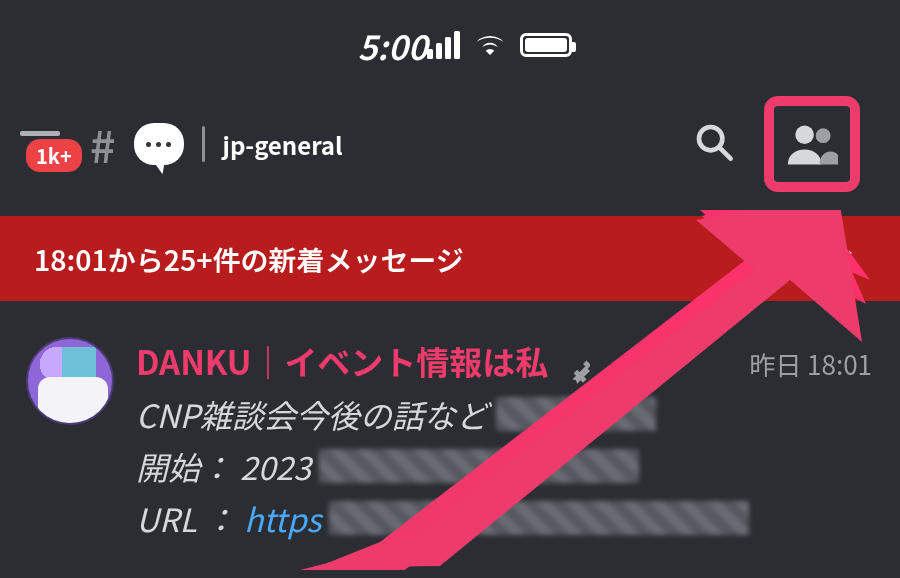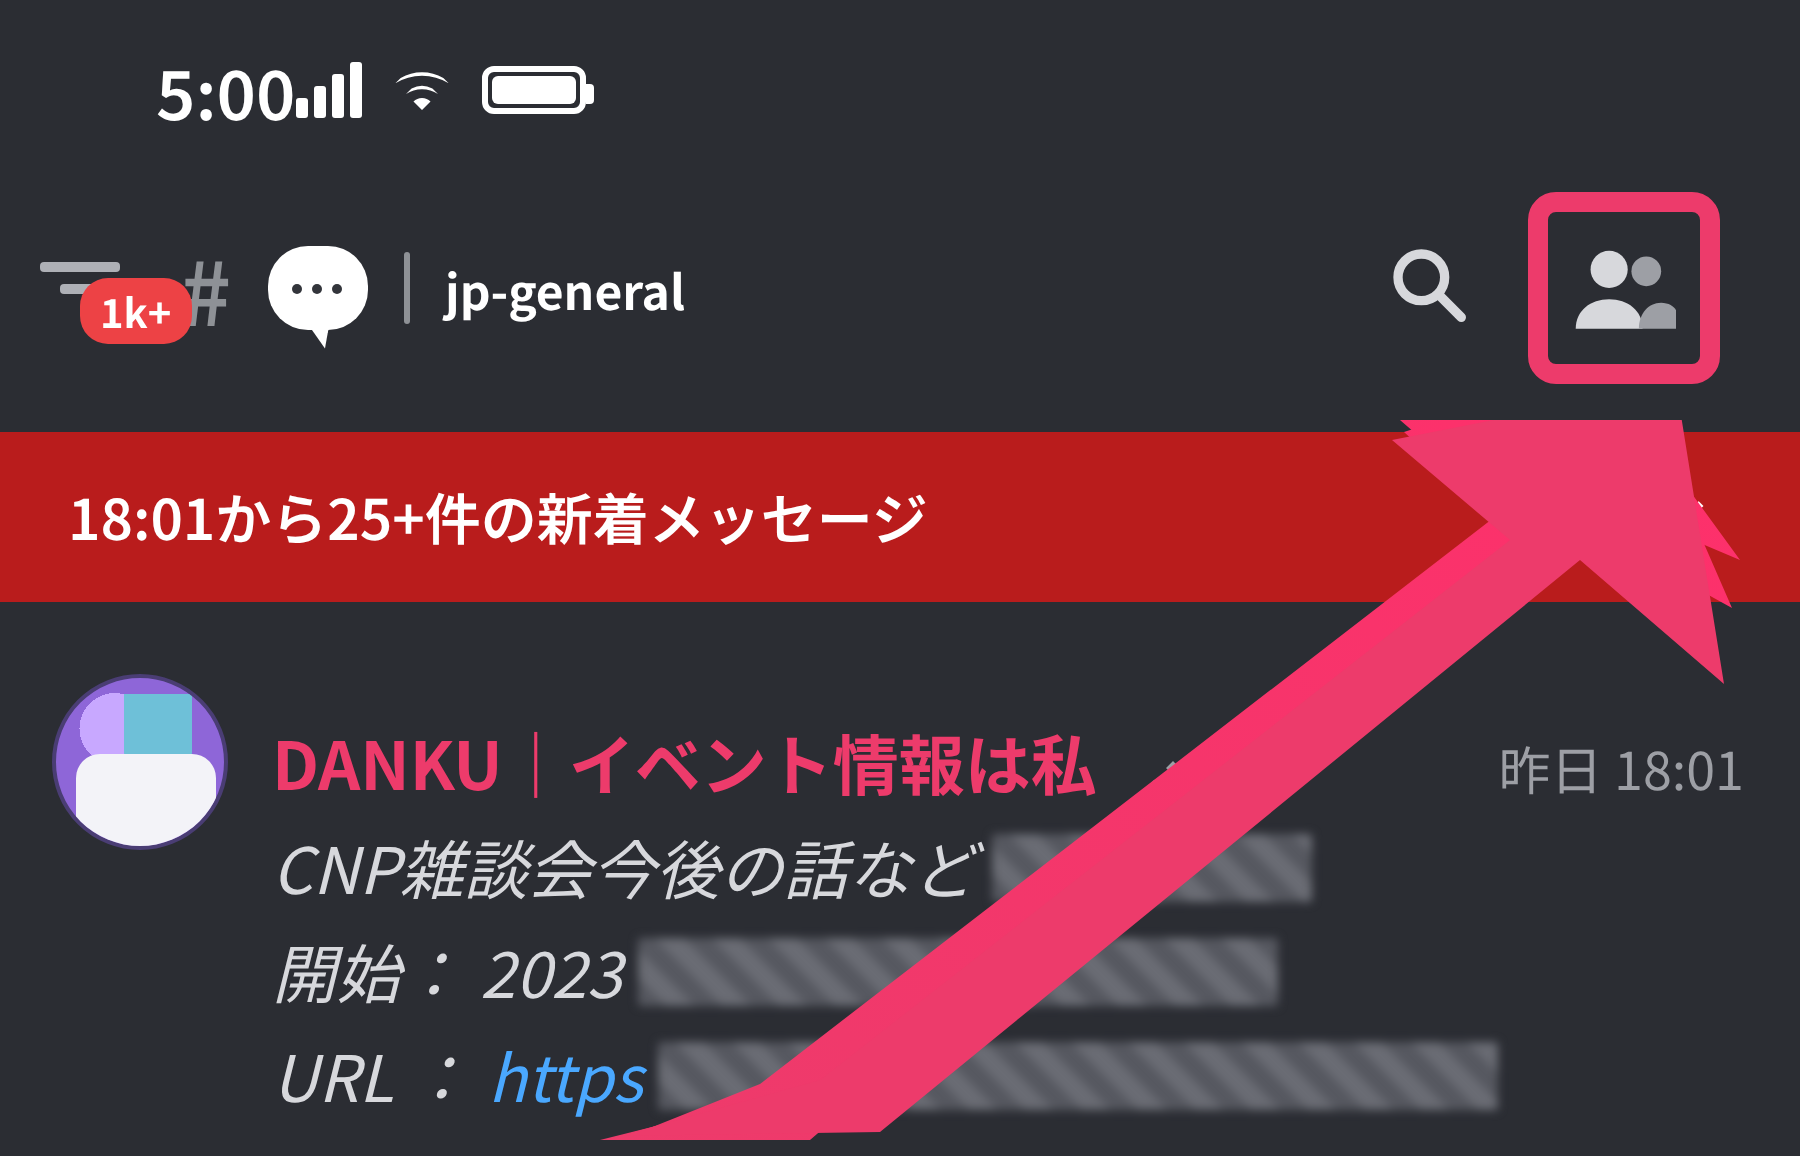--- a/index.html
+++ b/index.html
@@ -9,24 +9,25 @@
     background: #2b2d33;
     color: #e6e7e9;
     font-family: -apple-system, "Hiragino Sans", "Noto Sans JP", sans-serif;
     overflow: hidden;
     position: relative;
   }
 
   
   .status-bar {
     display: flex;
-    justify-content: flex-start;
+    justify-content: center;
     align-items: center;
     padding: 20px 48px 8px 78px;
     height: 78px;
+    font-style: italic;
   }
   .status-time {
     font-size: 34px;
     font-weight: 600;
     color: #fff;
   }
   .status-right {
     display: flex;
     align-items: center;
     gap: 14px;
@@ -61,21 +62,21 @@
   .menu-wrap { position: relative; display: flex; align-items: center; }
   .menu-lines {
     display: flex; flex-direction: column; gap: 6px; align-items: flex-end;
     width: 40px;
   }
   .menu-lines span { height: 5px; background: #aeb0b6; border-radius: 2px; }
   .menu-lines span:nth-child(1){width:40px}
   .menu-lines span:nth-child(2){width:30px}
   .menu-lines span:nth-child(3){width:20px}
   .badge-1k {
-    position: absolute; left: 20px; bottom: -14px;
+    position: absolute; left: 6px; bottom: -14px;
     background: #ed4245; color: #fff; font-size: 20px; font-weight: 700;
     padding: 2px 10px; border-radius: 14px;
   }
 
   .hash-ico { color: #8e9196; font-size: 44px; font-weight: 600; margin-left: 12px; }
 
   .bubble-ico {
     width: 50px; height: 42px; background: #fff; border-radius: 20px;
     position: relative; display: flex; align-items: center; justify-content: center;
     gap: 5px;
@@ -136,21 +137,20 @@
     content:""; position:absolute; left:10px; top:38px; width:70px; height:54px;
     background:#f3f3f8; border-radius:12px 12px 0 0;
   }
 
   .msg-body { flex: 1; min-width: 0; }
   .msg-head { display: flex; align-items: baseline; gap: 14px; flex-wrap: wrap; }
   .author {
     color: #ed3b6b;
     font-size: 33px;
     font-weight: 700;
-    margin-top: 20px;
   }
   .bot-ico { color: #9d9fa5; }
   .bot-ico svg{ width:28px; height:28px; vertical-align: middle;}
   .timestamp { color: #9d9fa5; font-size: 26px; margin-left: auto; }
 
   .msg-line {
     font-size: 32px;
     color: #d7d8dc;
     margin-top: 6px;
     display: flex;

